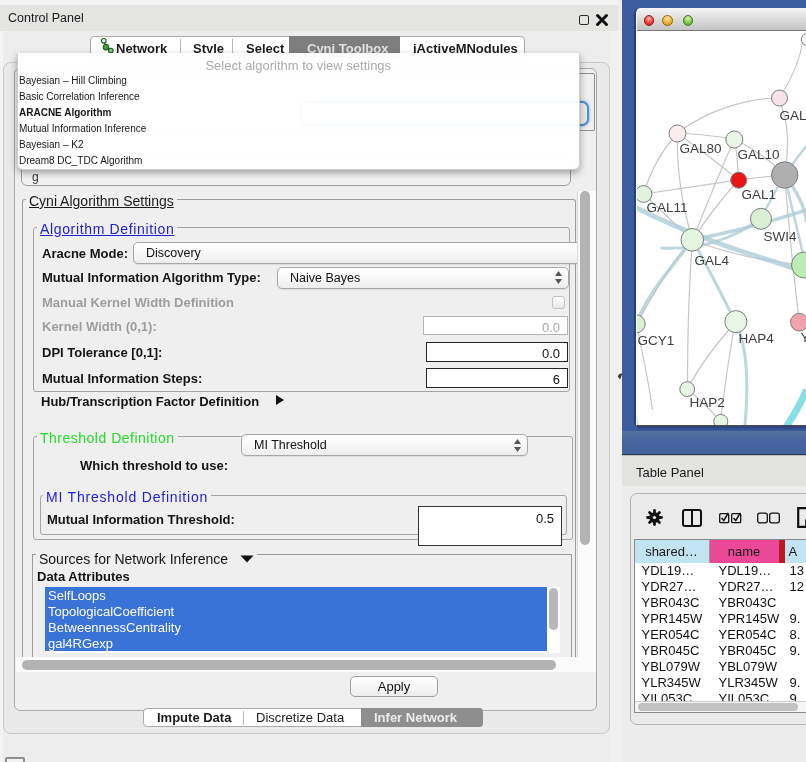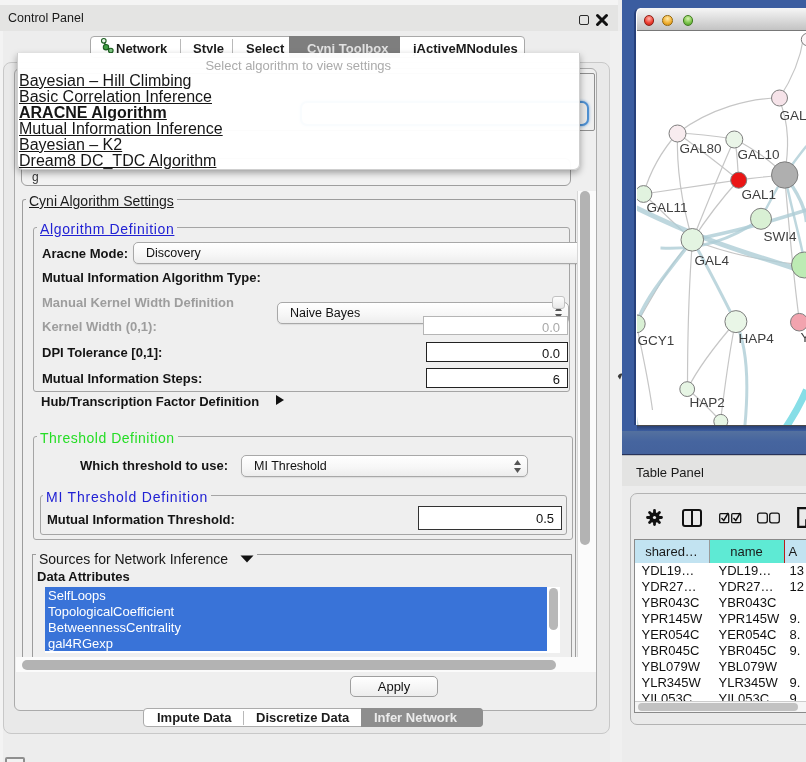--- a/index.html
+++ b/index.html
@@ -64,21 +64,21 @@
 <div class="gtitle" style="left:37px;top:221px;color:#2121d4;font-size:14px;letter-spacing:0.65px;text-decoration:underline;">Algorithm Definition</div>
 <div class="abs lbl" style="left:42px;top:246px;">Aracne Mode:</div>
 <div class="combo" style="left:133px;top:242px;width:434px;height:19.5px;padding-left:22px;">
     <span class="ct">Discovery</span>
   <svg style="position:absolute;right:4px;top:2px;" width="11" height="15" viewBox="0 0 11 15">
       <path d="M5.5 1 L9 6 L2 6 Z" fill="#555"></path>
       <path d="M5.5 14 L9 9 L2 9 Z" fill="#555"></path>
     </svg>
 </div>
 <div class="abs lbl" style="left:42px;top:270px;">Mutual Information Algorithm Type:</div>
-<div class="combo" style="left:277px;top:267px;width:290px;height:19.5px;margin-top:35px;">
+<div class="combo" style="left:277px;top:267px;width:290px;height:19.5px;">
     <span class="ct">Naive Bayes</span>
   <svg style="position:absolute;right:4px;top:2px;" width="11" height="15" viewBox="0 0 11 15">
       <path d="M5.5 1 L9 6 L2 6 Z" fill="#555"></path>
       <path d="M5.5 14 L9 9 L2 9 Z" fill="#555"></path>
     </svg>
 </div>
 <div class="abs lbl dis" style="left:42px;top:295px;text-align:right;">Manual Kernel Width Definition</div>
 <div class="abs" style="left:552px;top:296px;width:13px;height:13px;border:1px solid #c2c2c2;border-radius:3px;background:linear-gradient(180deg,#fdfdfd,#e9e9e9);box-sizing:border-box;"></div>
 <div class="abs lbl dis" style="left:42px;top:319px;">Kernel Width (0,1):</div>
 <div class="field" style="left:423px;top:316px;width:145px;height:19px;border:1px solid #b5b5b5;box-sizing:border-box;">
@@ -94,31 +94,31 @@
   </div>
 
 <div class="abs lbl" style="left:41px;top:394px;">Hub/Transcription Factor Definition</div>
 <svg class="abs" style="left:274px;top:394px;" width="12" height="12" viewBox="0 0 12 12">
     <path d="M2 1 L10 6 L2 11 Z" fill="#111"></path>
   </svg>
 
 <div class="abs" style="left:33px;top:436px;width:540px;height:104px;border:1px solid #a5a5a5;border-radius:3px;box-sizing:border-box;"></div>
 <div class="gtitle" style="left:37px;top:430px;color:#25dd25;font-size:14px;letter-spacing:0.5px;">Threshold Definition</div>
 <div class="abs lbl" style="left:80px;top:458px;">Which threshold to use:</div>
-<div class="combo" style="left:241px;top:455px;width:285px;height:20px;">
+<div class="combo" style="left:241px;top:434px;width:285px;height:20px;">
     <span class="ct">MI Threshold</span>
   <svg style="position:absolute;right:4px;top:2.5px;" width="11" height="15" viewBox="0 0 11 15">
       <path d="M5.5 1 L9 6 L2 6 Z" fill="#555"></path>
       <path d="M5.5 14 L9 9 L2 9 Z" fill="#555"></path>
     </svg>
 </div>
 <div class="abs" style="left:40px;top:495px;width:527px;height:40px;border:1px solid #a5a5a5;border-radius:3px;box-sizing:border-box;"></div>
 <div class="gtitle" style="left:43px;top:489px;color:#2121d4;font-size:14px;letter-spacing:0.8px;">MI Threshold Definition</div>
 <div class="abs lbl" style="left:47px;top:512px;">Mutual Information Threshold:</div>
-<div class="field" style="left:418px;top:506px;width:144px;height:24px;border:1.5px solid #333;box-sizing:border-box;">
+<div class="field" style="left:418px;top:506px;width:144px;height:40px;border:1.5px solid #333;box-sizing:border-box;">
     <span class="ftxt" style="color:#111;top:4px;">0.5</span>
   </div>
 
 <div class="abs" style="left:32px;top:554px;width:540px;height:113px;border:1px solid #9c9c9c;border-bottom:none;box-sizing:border-box;"></div>
 <div class="gtitle" style="left:36px;top:551px;color:#161616;font-size:14px;">Sources for Network Inference&nbsp;&nbsp;&nbsp;<svg width="14" height="8" viewBox="0 0 14 8" style="vertical-align:1px;">
       <path d="M0.5 0.5 L13.5 0.5 L7 7.5 Z" fill="#111"></path>
     </svg></div>
 <div class="abs lbl" style="left:37px;top:569px;">Data Attributes</div>
 <div class="abs" style="left:45px;top:587px;width:515px;height:66px;background:#fff;"></div>
 <div class="abs" style="left:45px;top:587px;width:502px;height:64px;background:#3973D8;"></div>
@@ -129,21 +129,21 @@
 <div class="abs" style="left:580px;top:191px;width:10px;height:354px;background:#b3b3b3;border-radius:5px;"></div>
 <div class="abs" style="left:16px;top:657px;width:580px;height:15px;background:#FBFBFB;"></div>
 <div class="abs" style="left:22px;top:659.5px;width:534px;height:10px;background:#b3b3b3;border-radius:5px;"></div>
 
 <div class="abs" style="left:350px;top:676px;width:88px;height:20.5px;background:linear-gradient(180deg,#ffffff,#ededed);border:1px solid #9f9f9f;border-radius:5px;box-sizing:border-box;text-align:center;font-size:13px;color:#111;line-height:19px;">Apply</div>
 
 <div class="abs" style="left:143px;top:708px;width:340px;height:19px;background:#fff;border:1px solid #ababab;border-radius:4px;box-sizing:border-box;"></div>
 <div class="abs" style="left:243px;top:710.5px;width:1px;height:14px;background:#b9b9b9;"></div>
 <div class="abs" style="left:361px;top:708px;width:122px;height:19px;background:#8e8e8e;border-radius:0 4px 4px 0;"></div>
 <div class="abs" style="left:157px;top:710px;font-size:13px;font-weight:bold;color:#1c1c1c;">Impute Data</div>
-<div class="abs" style="left:256px;top:710px;font-size:13px;font-weight:bold;color:#1c1c1c;">Discretize Data</div>
+<div class="abs" style="left:256px;top:710px;font-size:13px;font-weight:normal;color:#1c1c1c;">Discretize Data</div>
 <div class="abs" style="left:374px;top:710px;font-size:13px;font-weight:bold;color:#ececec;">Infer Network</div>
 
 <div class="abs" style="left:5px;top:757px;width:20px;height:8px;border:2.5px solid #8f8f8f;border-radius:2px;background:#F2F2F2;box-sizing:border-box;"></div>
 
 <div class="abs" style="left:610px;top:31px;width:12px;height:731px;background:#F0F0F0;"></div>
 <svg class="abs" style="left:617px;top:373px;" width="6" height="7" viewBox="0 0 6 7">
     <path d="M5.5 0.5 C3 0 1 1.5 0.8 3.5 L3 6.5 Z" fill="#3a3a3a"></path>
   </svg>
 
 <div class="abs" style="left:622px;top:0;width:184px;height:455px;background:#3B5DA0;"></div>
@@ -254,21 +254,21 @@
   <rect x="12.7" y="1.2" width="9.6" height="9.6" fill="none" stroke="#111" stroke-width="1.3" rx="2"></rect>
 </svg>
 <svg class="abs" style="left:797px;top:507px;" width="16" height="21" viewBox="0 0 16 21">
   <path d="M1.2 1.2 H14.8 V13 L9 19.8 H1.2 Z" fill="none" stroke="#111" stroke-width="2.2"></path>
   <path d="M14.8 13 L9 13 L9 19.8" fill="none" stroke="#111" stroke-width="1.6"></path>
 </svg>
 
 <div class="abs" style="left:633.5px;top:538.5px;width:173px;height:174px;background:#fff;border:1px solid #8a8a8a;box-sizing:border-box;overflow:hidden;">
   <div style="position:absolute;left:0;top:0;width:100%;height:23px;border-bottom:1px solid #9a9a9a;box-sizing:border-box;">
     <div style="position:absolute;left:0;top:0;width:75px;height:23px;background:#C2E3F1;border-right:1px solid #9a9a9a;box-sizing:border-box;text-align:center;font-size:13px;color:#1a1a1a;line-height:23px;">shared…</div>
-    <div style="position:absolute;left:75px;top:0;width:75px;height:23px;background:#5eead4;border-right:1px solid #b91c1c;box-sizing:border-box;text-align:center;font-size:13px;color:#1a1a1a;line-height:23px;">name</div>
+    <div style="position:absolute;left:75px;top:0;width:75px;height:23px;background:#ec4899;border-right:6px solid #b91c1c;box-sizing:border-box;text-align:center;font-size:13px;color:#1a1a1a;line-height:23px;">name</div>
     <div style="position:absolute;left:150px;top:0;width:23px;height:23px;background:#C2E3F1;font-size:13px;color:#1a1a1a;line-height:23px;padding-left:4px;">A</div>
   </div>
   <div style="position:absolute;left:7px;top:23px;font-size:13px;color:#111;line-height:16px;white-space:pre;">YDL19…
 YDR27…
 YBR043C
 YPR145W
 YER054C
 YBR045C
 YBL079W
 YLR345W
@@ -291,13 +291,13 @@
 
 9.
 9.</div>
   <div style="position:absolute;left:0;top:161px;width:100%;height:13px;background:#F5F5F5;border-top:1px solid #ccc;box-sizing:border-box;">
     <div style="position:absolute;left:3px;top:1.5px;width:160px;height:8px;background:#c2c2c2;border-radius:4px;"></div>
   </div>
 </div>
 
 <div class="abs" style="left:16.5px;top:53px;width:563.5px;height:117px;background:rgba(255,255,255,0.97);border:1px solid rgba(150,150,150,0.45);border-top:none;border-radius:0 0 6px 6px;box-shadow:0 3px 7px rgba(0,0,0,0.35);box-sizing:border-box;"></div>
 <div class="abs" style="left:16.5px;top:58px;width:563.5px;text-align:center;font-size:13px;color:#ababab;">Select algorithm to view settings</div>
-<div class="abs" style="left:19px;top:73px;font-size:16px;color:#161616;line-height:15.9px;text-decoration:underline;">Bayesian – Hill Climbing<br>Basic Correlation Inference<br><b>ARACNE Algorithm</b><br>Mutual Information Inference<br>Bayesian – K2<br>Dream8 DC_TDC Algorithm</div>
+<div class="abs" style="left:19px;top:73px;font-size:10px;color:#161616;line-height:15.9px;">Bayesian – Hill Climbing<br>Basic Correlation Inference<br><b>ARACNE Algorithm</b><br>Mutual Information Inference<br>Bayesian – K2<br>Dream8 DC_TDC Algorithm</div>
 
 </body></html>

